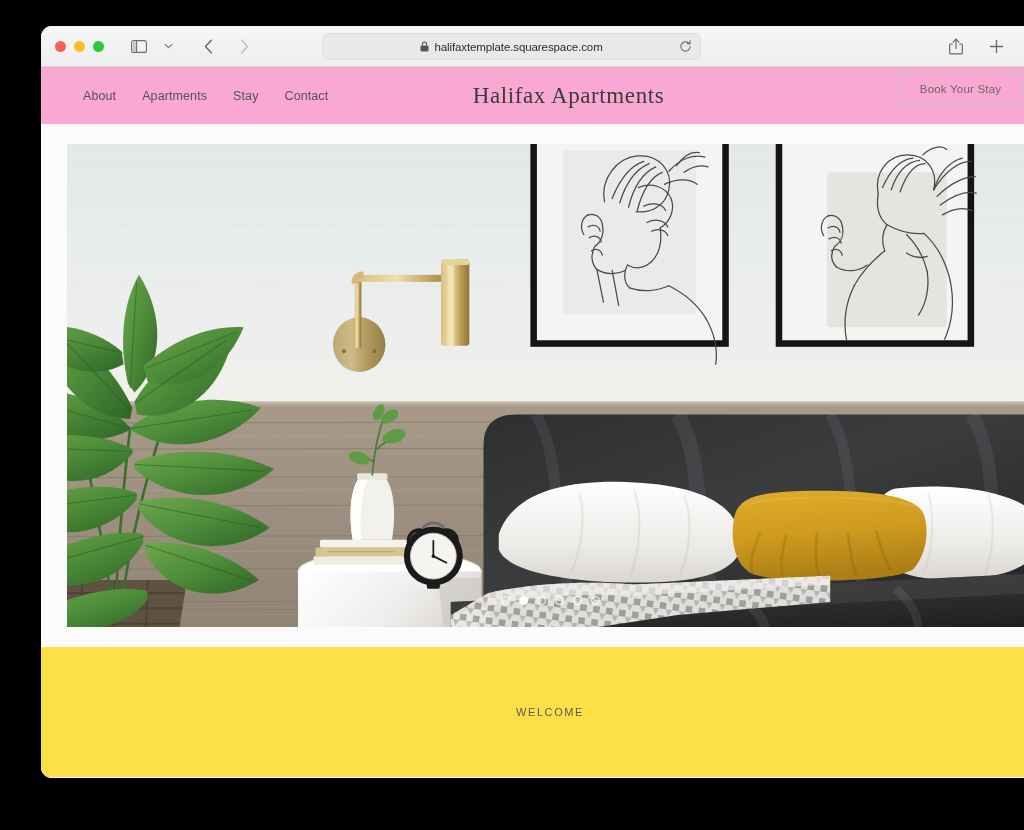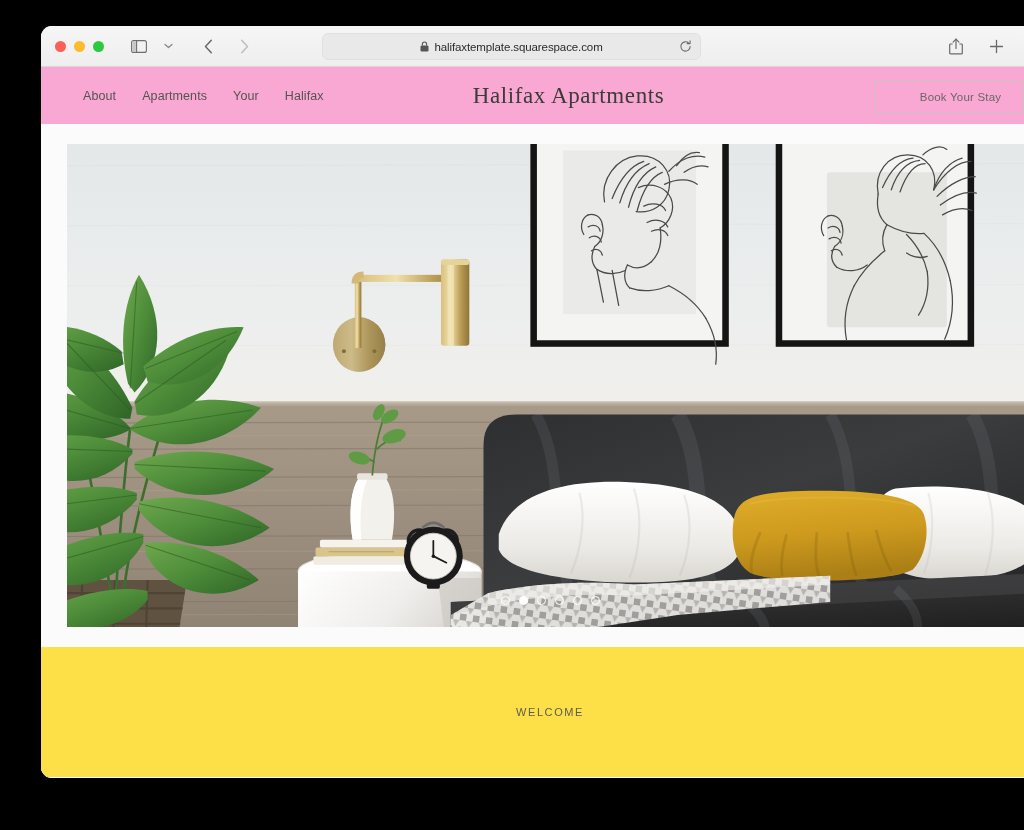--- a/index.html
+++ b/index.html
@@ -140,34 +140,33 @@
     font-family: "Liberation Serif", serif;
     font-size: 23px;
     color: #3d3b38;
     letter-spacing: 0.6px;
     pointer-events: none;
     padding-left: 37px;
   }
   .book-btn {
     position: absolute;
     right: 36px;
-    top: 14px;
+    top: 6px;
     width: 123px;
     height: 30px;
     border: 1px solid #c9c5c0;
     background: transparent;
     color: #6b6762;
     font-size: 11.5px;
     letter-spacing: 0.2px;
     display: flex;
     align-items: center;
     justify-content: center;
     font-family: "Liberation Sans", sans-serif;
     cursor: pointer;
-    padding-left: 24px;
   }
 
   
   .hero-wrap {
     padding: 20px 26px 0 26px;
     background: #fbfbfb;
   }
   .hero {
     position: relative;
     width: 100%;
@@ -289,22 +288,22 @@
       </div>
     </div>
   </div>
 
   <div class="page">
 
     <div class="site-header">
       <nav class="site-nav">
         <a href="#">About</a>
         <a href="#">Apartments</a>
-        <a href="#">Your</a>
-        <a href="#">Halifax</a>
+        <a href="#">Stay</a>
+        <a href="#">Contact</a>
       </nav>
       <div class="site-title">Halifax Apartments</div>
       <div class="book-btn">Book Your Stay</div>
     </div>
 
     <div class="hero-wrap">
       <div class="hero">
 
         <svg viewBox="0 0 886 483" preserveAspectRatio="xMidYMid slice">
           <defs>

